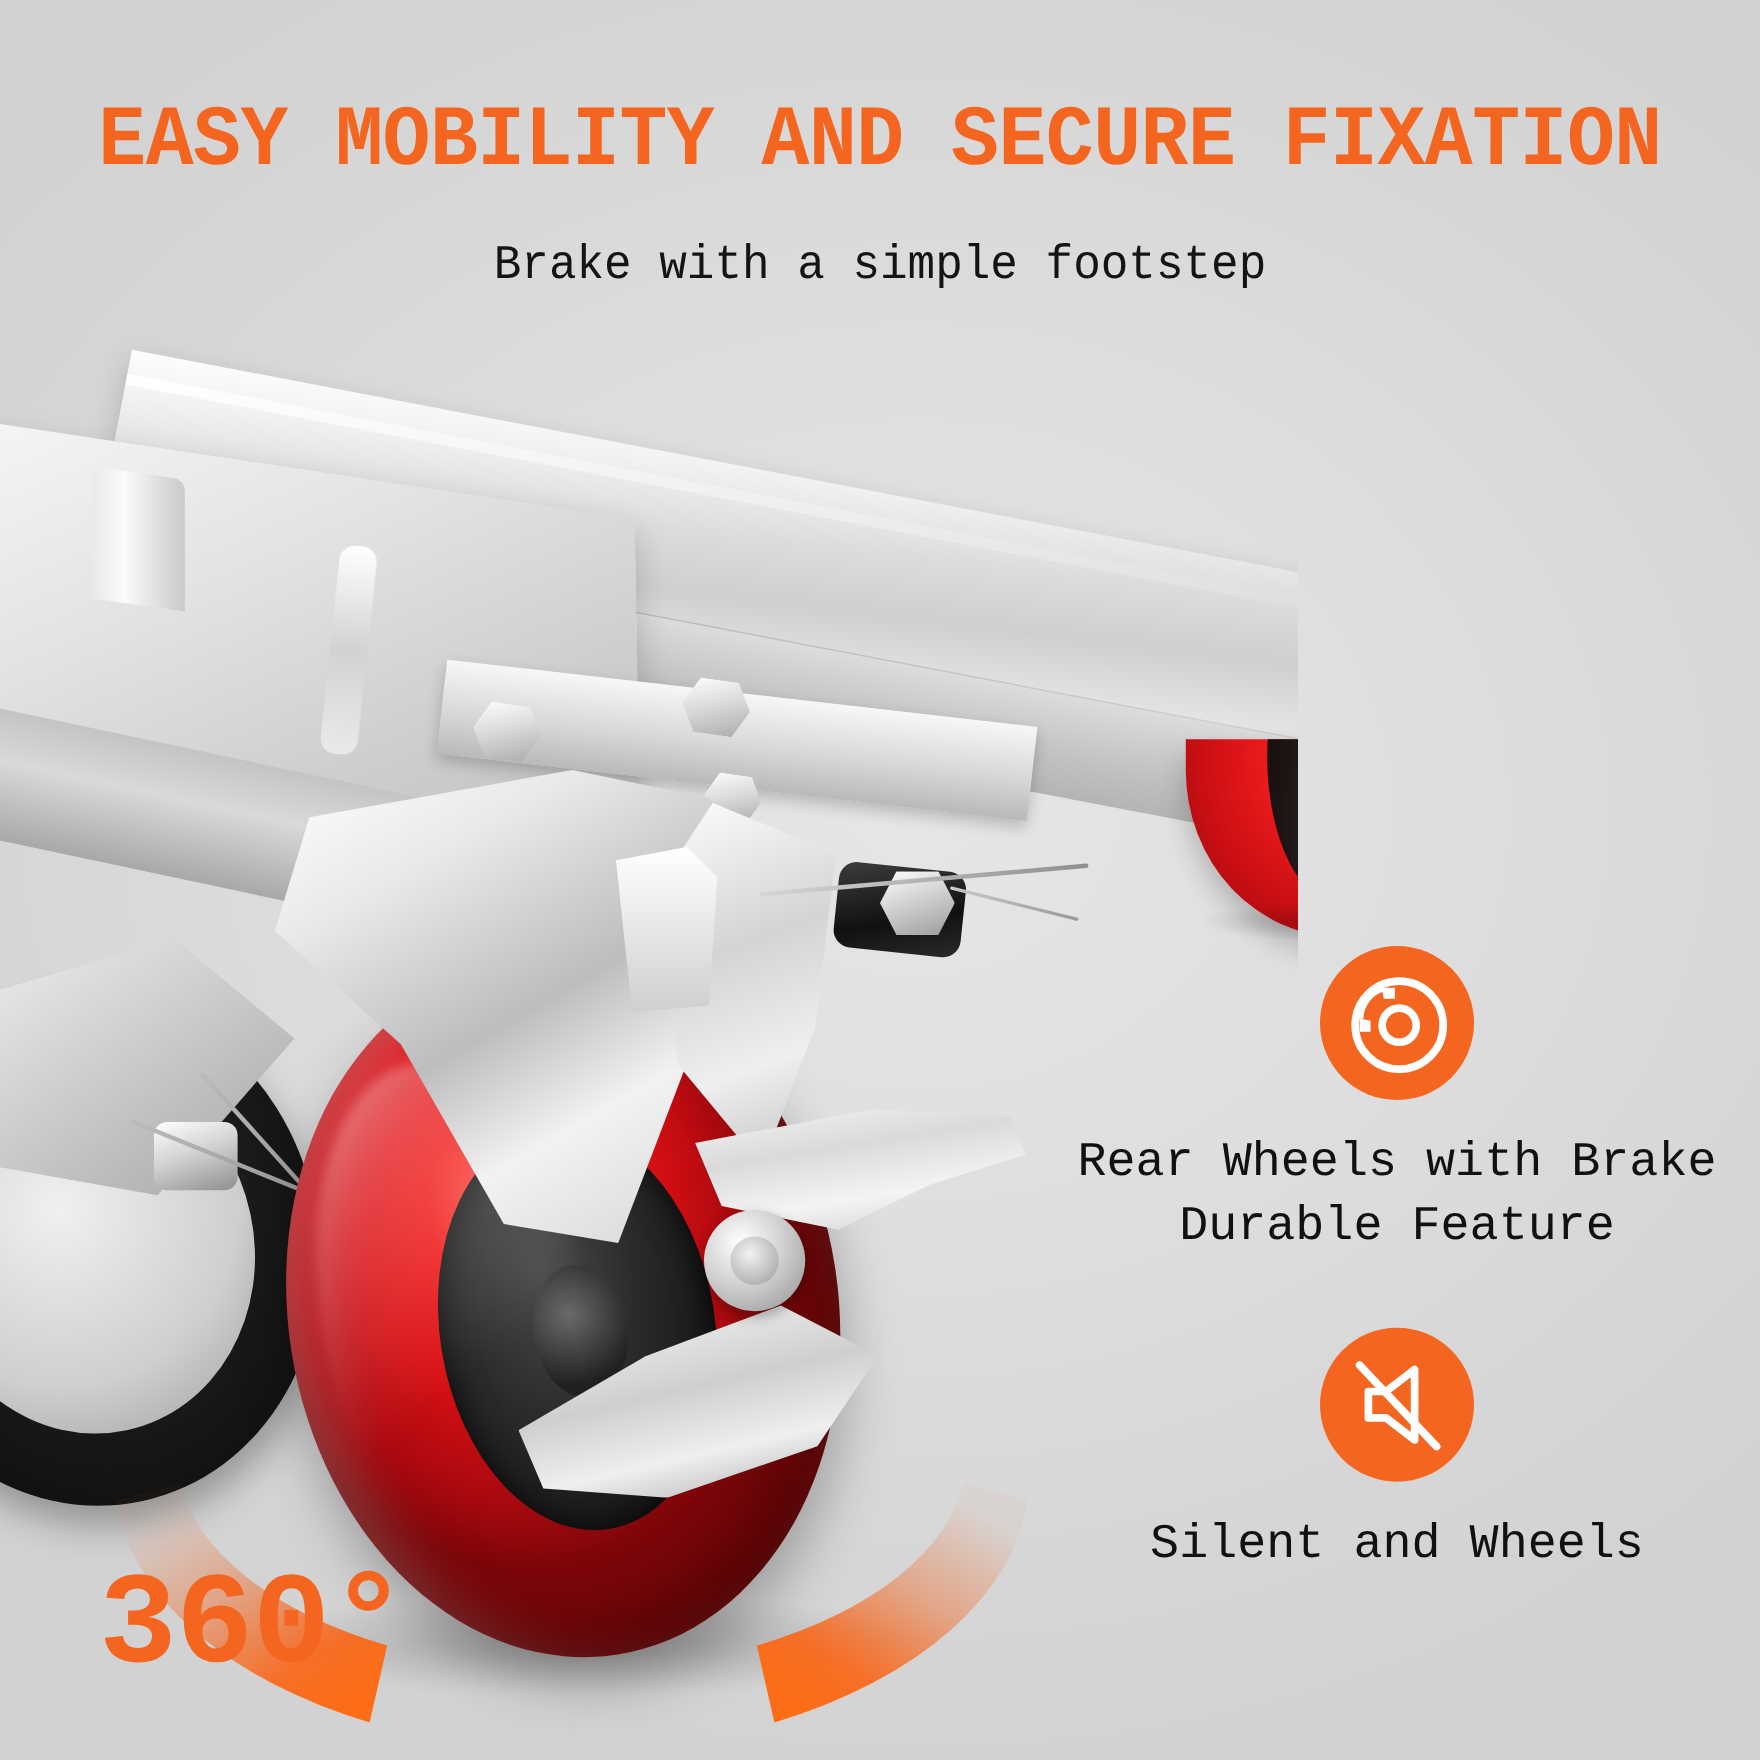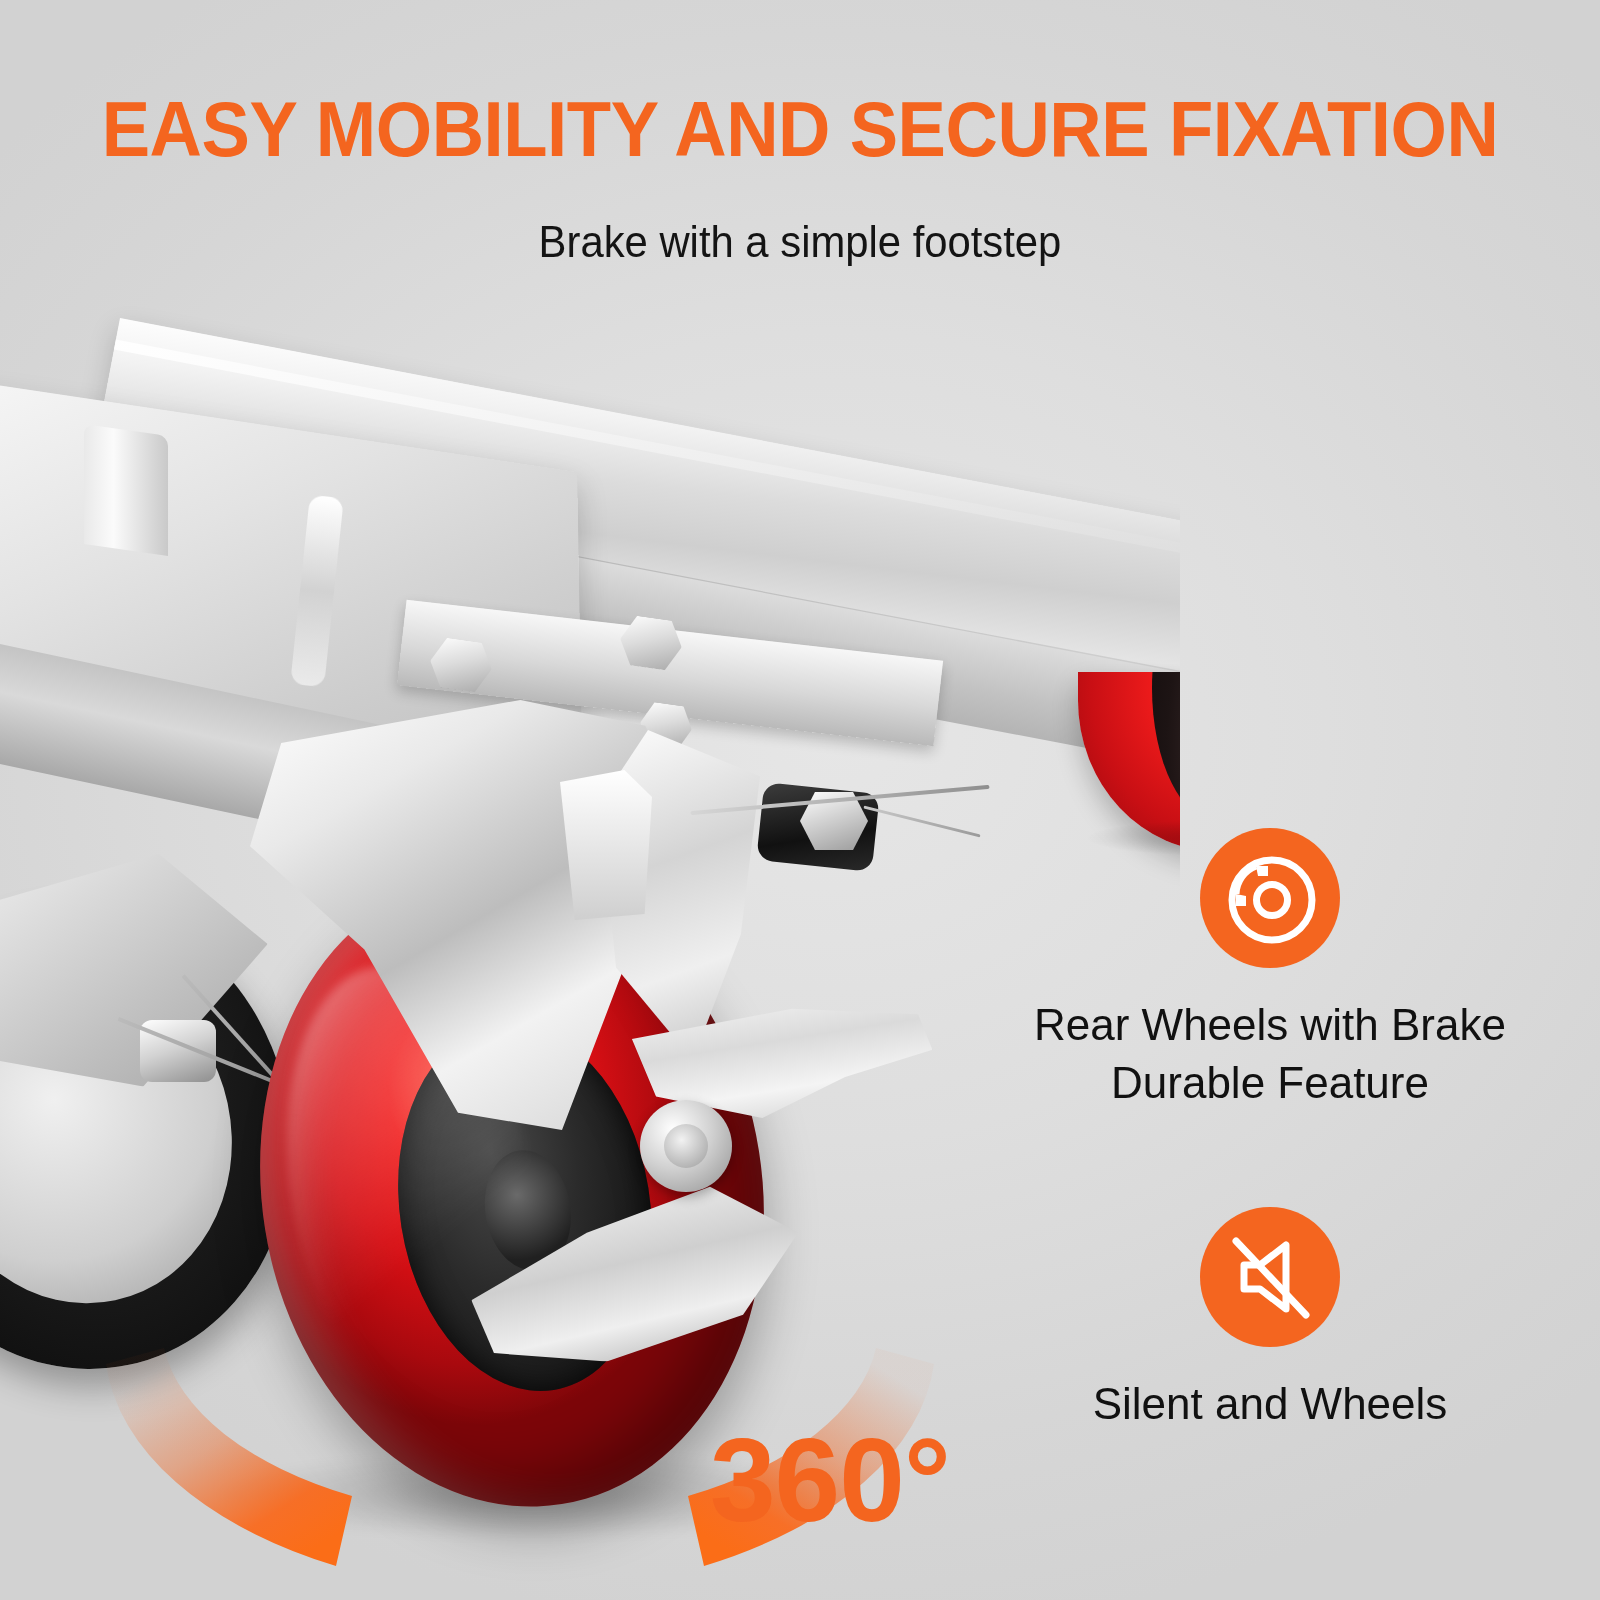--- a/index.html
+++ b/index.html
@@ -6,20 +6,21 @@
   body{
     width:1600px;height:1600px;overflow:hidden;
     font-family:"Liberation Sans","DejaVu Sans",sans-serif;
     background:#dcdcdc;
   }
   #stage{
     position:relative;width:1600px;height:1600px;
     background:
       radial-gradient(ellipse 1100px 900px at 52% 46%, #e6e6e6 0%, #dedede 45%, #d6d6d6 78%, #d2d2d2 100%);
     overflow:hidden;
+    font-family:Liberation Mono, monospace;
   }
 
   
   .headline{
     position:absolute;left:0;top:86px;width:1600px;text-align:center;
     font-size:78px;line-height:86px;font-weight:bold;
     color:#f4651f;letter-spacing:-0.5px;
     transform:scaleX(0.93);transform-origin:50% 50%;
     white-space:nowrap;
   }
@@ -236,28 +237,28 @@
   
   .floor-shadow{
     position:absolute;left:210px;top:1150px;width:640px;height:90px;border-radius:50%;
     background:radial-gradient(ellipse,rgba(0,0,0,.22),rgba(0,0,0,0) 70%);
     filter:blur(5px);
   }
 
   
   .badge360{position:absolute;left:90px;top:1290px;width:860px;height:300px;}
   .badge360 .num{
-    position:absolute;left:0;top:128px;width:860px;text-align:right;
+    position:absolute;left:0;top:128px;width:860px;text-align:left;
     font-size:118px;line-height:124px;font-weight:bold;color:#f4651f;
     letter-spacing:-1px;
   }
 
   
   .feature{position:absolute;width:620px;left:960px;text-align:center;}
-  .feature.f1{top:828px;}
+  .feature.f1{top:860px;}
   .feature.f2{top:1207px;}
   .icon-circle{
     width:140px;height:140px;border-radius:50%;
     background:#f4651f;margin:0 auto;position:relative;
   }
   .feature .label{
     margin-top:28px;font-size:44px;line-height:58px;color:#111;font-weight:normal;
   }
   .feature .label span{display:block;}
 </style>

